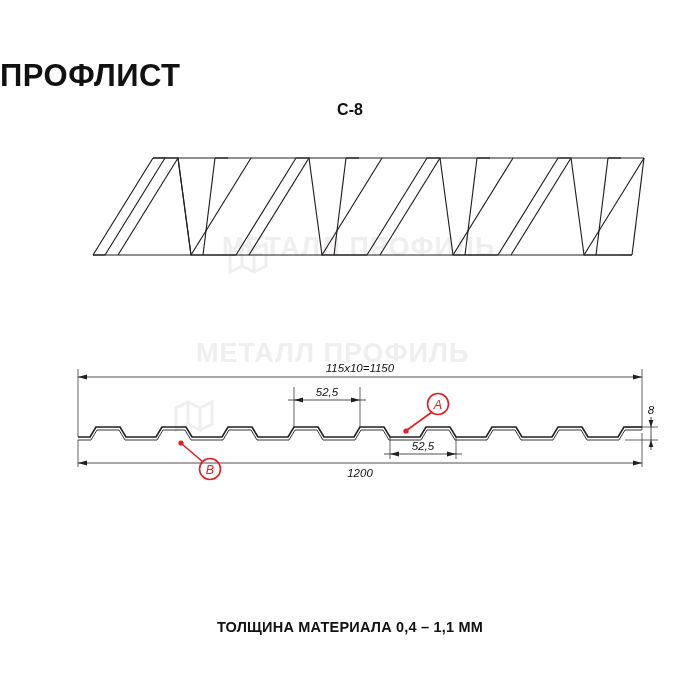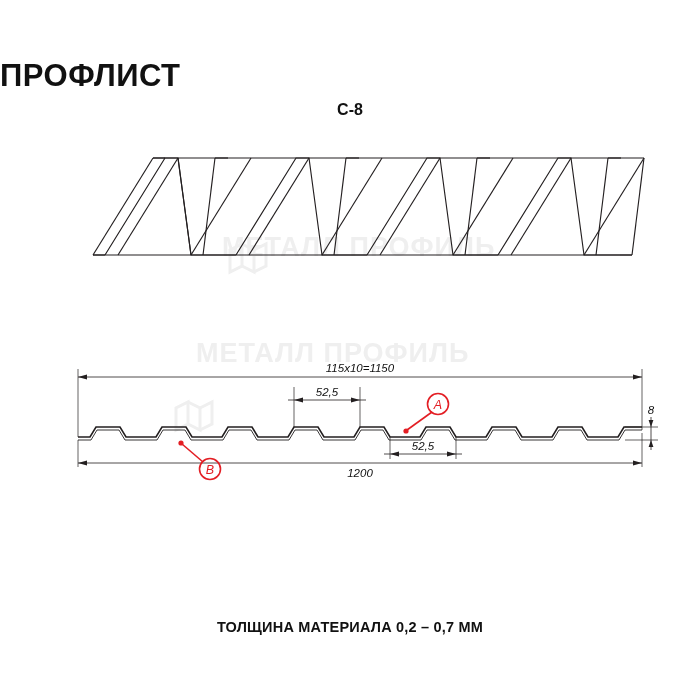--- a/index.html
+++ b/index.html
@@ -268,15 +268,15 @@
 
       <g>
         <circle cx="150" cy="114" r="10.5" fill="none" stroke="#e31e24" stroke-width="1.6"></circle>
         <path d="M143 107 L122 89" stroke="#e31e24" stroke-width="1.6" fill="none"></path>
         <circle cx="121" cy="88" r="2.6" fill="#e31e24"></circle>
         <text x="150" y="118.5" text-anchor="middle" font-size="12.5" fill="#e31e24">B</text>
       </g>
     </svg>
   </div>
 
-  <div class="footer-note">ТОЛЩИНА МАТЕРИАЛА 0,2 – 0,7 ММ</div>
+  <div class="footer-note">ТОЛЩИНА МАТЕРИАЛА 0,4 – 1,1 ММ</div>
 
 </div>
 
 </body></html>

